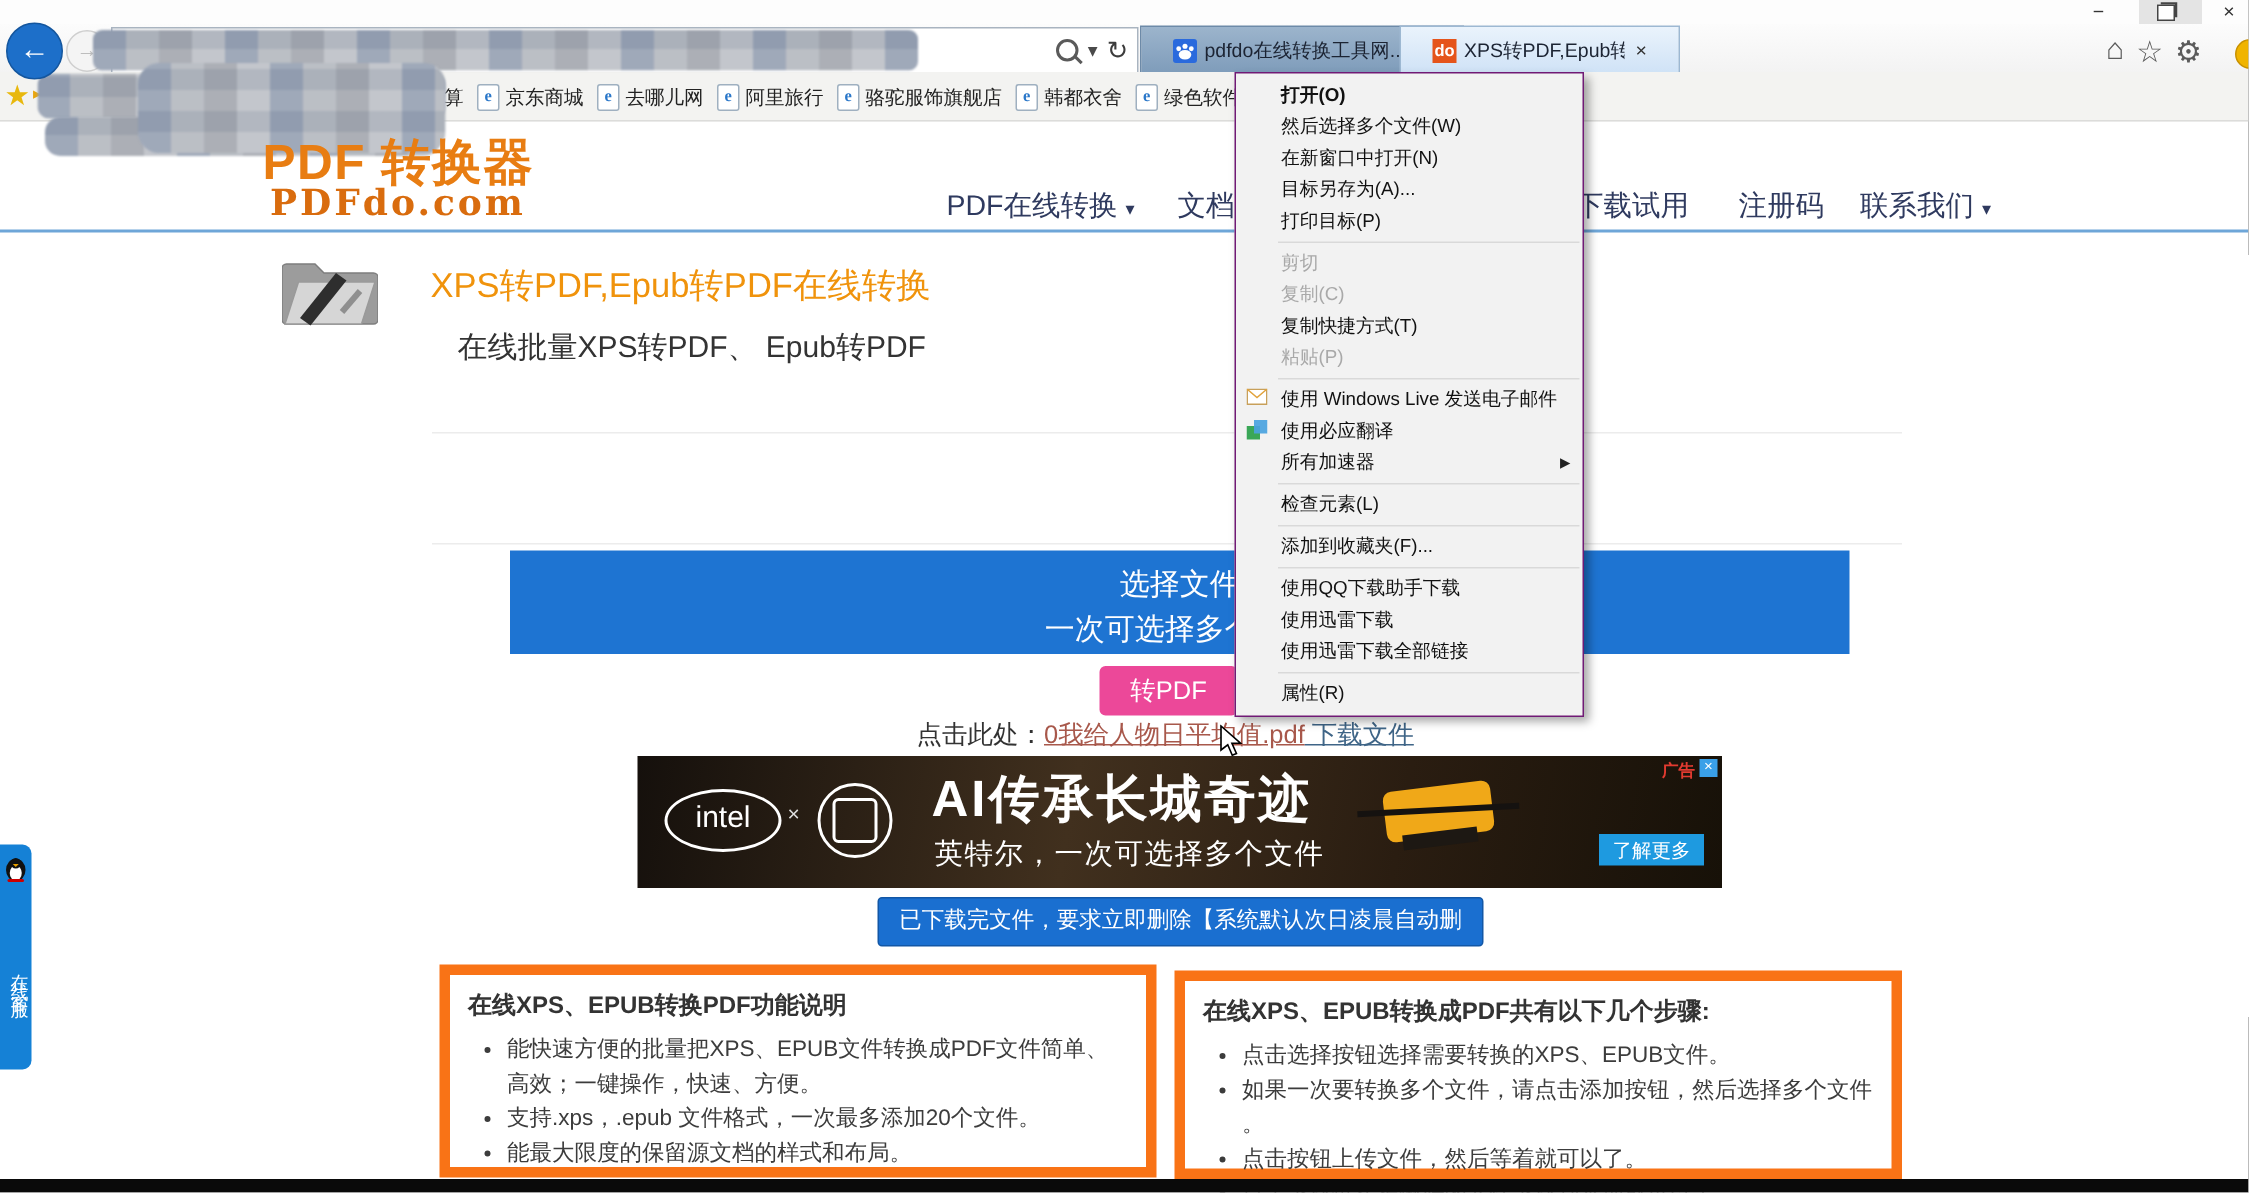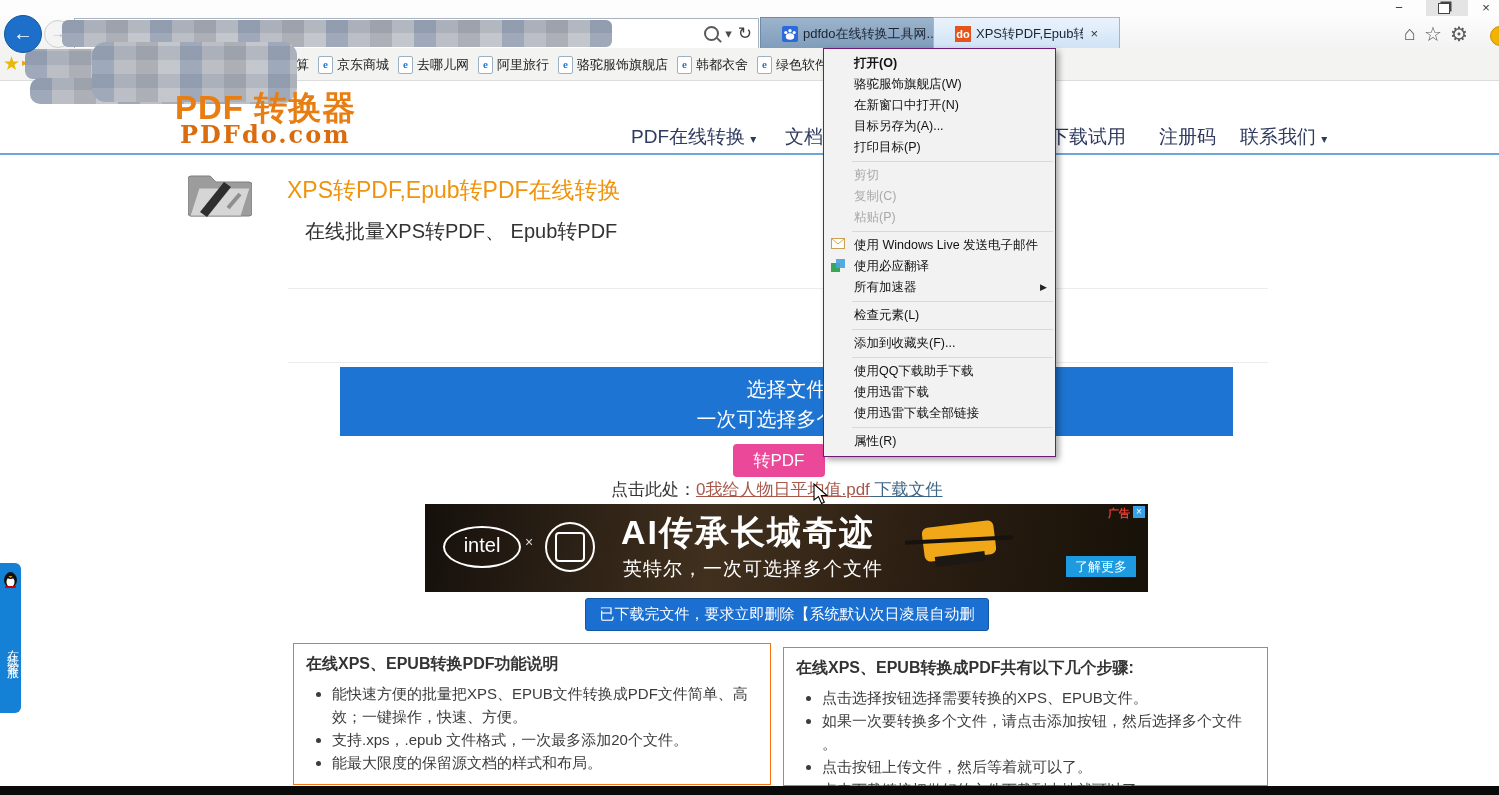--- a/index.html
+++ b/index.html
@@ -73,21 +73,21 @@
   .ad-subline{left:198px;top:52px;font-size:19px;color:#fff;letter-spacing:1px;}
   .drone{left:498px;top:20px;width:72px;height:34px;background:#f0a818;border-radius:6px;transform:rotate(-7deg);}
   .drone::before{content:"";position:absolute;left:-18px;top:14px;width:108px;height:4px;background:#151210;transform:rotate(4deg);}
   .drone::after{content:"";position:absolute;left:10px;top:30px;width:50px;height:10px;background:#1d1813;}
   .ad-cta{left:641px;top:52px;width:70px;height:21px;background:#1e9ae0;color:#fff;font-size:13px;text-align:center;line-height:21px;}
   .ad-tag{left:683px;top:2px;color:#e23b30;font-size:11px;font-weight:bold;}
   .ad-close{left:708px;top:2px;width:12px;height:12px;background:#3aa0e8;color:#fff;font-size:10px;line-height:12px;text-align:center;}
   
   .notice{left:585px;top:598px;width:402px;height:31px;background:#1a6fd0;border:1px solid #1257a6;border-radius:3px;
           color:#fff;font-size:15px;text-align:center;line-height:30px;}
-  .infobox{background:#fff;border:1px solid #f97316;padding:10px 12px;box-sizing:border-box;}
+  .infobox{background:#fff;border:7px solid #f97316;padding:10px 12px;box-sizing:border-box;}
   .box-left{left:293px;top:643px;width:478px;height:142px;}
   .box-right{left:783px;top:647px;width:485px;height:139px;}
   .box-title{font-size:16px;font-weight:bold;color:#333;margin-bottom:7px;}
   .infobox ul{margin:0;padding-left:26px;font-size:15px;color:#3c3c3c;line-height:23px;}
   
   .qq-tab{left:0;top:563px;width:21px;height:150px;background:#1581d6;border-radius:0 6px 6px 0;z-index:4;}
   .qq-pen{left:3px;top:8px;width:15px;height:17px;}
   .qq-text{left:0;top:34px;width:21px;color:#fff;font-size:12px;text-align:center;writing-mode:vertical-rl;
            letter-spacing:6px;height:110px;}
   .bottombar{left:0;top:786px;width:1499px;height:9px;background:#0a0a0a;}
@@ -262,27 +262,28 @@
       <polygon points="5.5,5 9.5,5 7.5,7" fill="#e8a000"></polygon>
       <rect x="2" y="15" width="11" height="2" rx="1" fill="#c00"></rect>
     </svg>
     <div class="abs qq-text">在线客服</div>
   </div>
 
   <div class="abs bottombar"></div>
 
   <div class="abs cmenu">
     <div class="mi bold">打开(O)</div>
-    <div class="mi">骆驼服饰旗舰店(W)</div>
+    <div class="mi">然后选择多个文件(W)</div>
     <div class="mi">在新窗口中打开(N)</div>
     <div class="mi">目标另存为(A)...</div>
     <div class="mi">打印目标(P)</div>
     <div class="msep"></div>
     <div class="mi disabled">剪切</div>
     <div class="mi disabled">复制(C)</div>
+    <div class="mi">复制快捷方式(T)</div>
     <div class="mi disabled">粘贴(P)</div>
     <div class="msep"></div>
     <div class="mi">
       <svg class="ico" width="14" height="11">
           <rect x="0.5" y="0.5" width="13" height="10" fill="#fff" stroke="#c8a05a"></rect>
           <path d="M0.5 0.5 L7 6 L13.5 0.5" stroke="#e2a33c" fill="none"></path>
         </svg>
       <span>使用 Windows Live 发送电子邮件</span>
     </div>
     <div class="mi">

